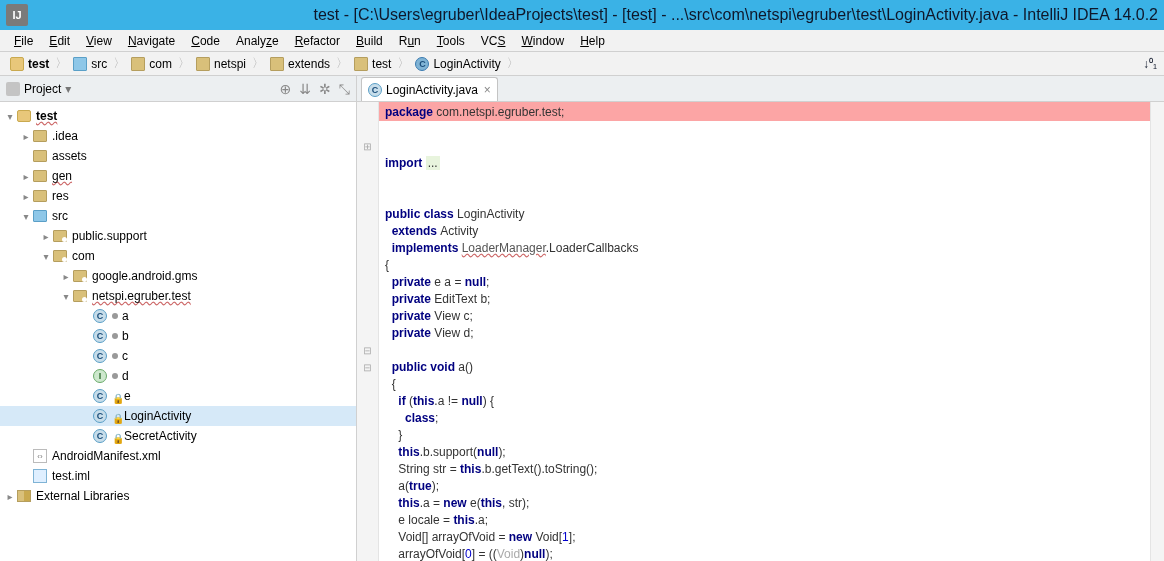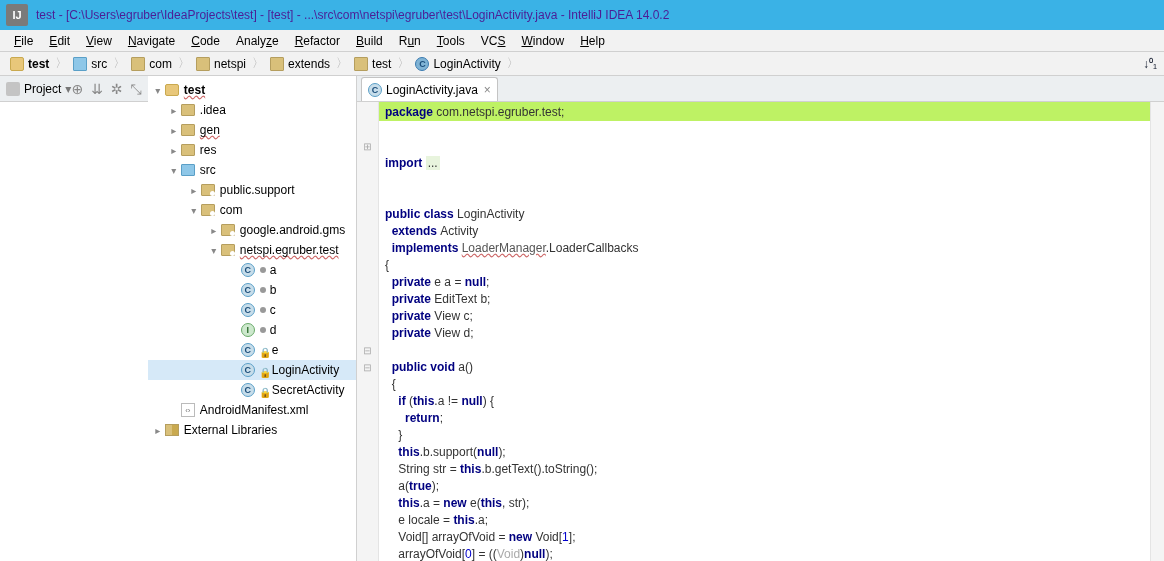--- a/index.html
+++ b/index.html
@@ -1,32 +1,32 @@
 <!DOCTYPE html>
 <html><head>
 <meta charset="utf-8">
 <style>
 * { margin: 0; padding: 0; box-sizing: border-box; font-family: "Segoe UI", Tahoma, sans-serif; font-size: 12px; }
 body { width: 1164px; height: 561px; background: #fff; overflow: hidden; display: flex; flex-direction: column; }
 .titlebar { background: #3ab2e6; height: 30px; display: flex; align-items: center; padding: 0 6px; color: #333; }
 .titlebar .ij-logo { width: 22px; height: 22px; background: #7a7a7a; border-radius: 2px; margin-right: 8px; display:flex; align-items:center; justify-content:center; color:#fff; font-weight:bold; font-size:11px;}
-.titlebar .title { flex: 1; text-align: left; font-size: 12px; color: #4c1d95; }
+.titlebar .title { flex: 1; text-align: right; font-size: 16px; color: #0f172a; }
 .menubar { height: 22px; background: #f2f2f2; border-bottom: 1px solid #d0d0d0; display: flex; align-items: center; padding: 0 6px; }
 .menubar span { padding: 2px 8px; cursor: default; }
 .menubar span u { text-decoration: underline; }
 .navbar { height: 24px; background: #f2f2f2; border-bottom: 1px solid #d0d0d0; display: flex; align-items: center; padding: 0 6px; }
 .navbar .crumb { display: flex; align-items: center; padding: 0 4px; }
 .navbar .sep { color: #b0b0b0; padding: 0 2px; }
 .navbar .mod-icon { width: 14px; height: 14px; display: inline-block; background:#e8c77a; border:1px solid #c9a94f; margin-right:4px; border-radius:2px;}
 .navbar .folder-icon { width: 14px; height: 14px; display: inline-block; background:#d9c07a; border:1px solid #b59e5e; margin-right:4px; border-radius:1px; position:relative;}
 .navbar .folder-icon.blue { background:#8ec7e8; border-color:#5a9fc7;}
 .navbar .class-icon { width:14px; height:14px; border-radius:50%; background:#7fb3d5; border:1px solid #3a7bb0; display:inline-flex; align-items:center; justify-content:center; color:#1a4d7a; font-size:9px; font-weight:bold; margin-right:4px;}
 .navbar-right { margin-left: auto; width: 16px; height:16px; display:flex; align-items:center; justify-content:center; color:#0f172a;}
 .main { flex: 1; display: flex; overflow: hidden; }
-.sidebar { width: 357px; border-right: 1px solid #d0d0d0; display: flex; flex-direction: row; background:#fff;}
+.sidebar { width: 357px; border-right: 1px solid #d0d0d0; display: flex; flex-direction: column; background:#fff;}
 .sidebar-header { height: 26px; background: #eceff1; border-bottom: 1px solid #d0d0d0; display: flex; align-items: center; padding: 0 6px; }
 .sidebar-header .ph-icon { width:14px; height:14px; background:#c4c4c4; border-radius:2px; margin-right:4px;}
 .sidebar-header .label { font-weight: normal; }
 .sidebar-header .combo-arrow { margin-left:4px; color:#777;}
 .sidebar-header .tools { margin-left: auto; display: flex; gap: 8px; color:#888;}
 .sidebar-header .tools span { cursor:default; font-size:14px; line-height:1;}
 .tree { flex:1; overflow:auto; padding: 4px 0; }
 .tree-row { display: flex; align-items: center; height: 20px; padding-right: 4px; cursor: default; white-space: nowrap;}
 .tree-row.selected { background:#d6e9f8; }
 .tree-indent { display:inline-block; }
@@ -51,21 +51,21 @@
 .wavy { text-decoration: underline wavy #cc6666; text-decoration-skip-ink: none;}
 .editor-pane { flex:1; display:flex; flex-direction:column; overflow:hidden;}
 .tabs { height:26px; background:#eceff1; border-bottom:1px solid #d0d0d0; display:flex; align-items:flex-end; padding-left:4px;}
 .tab { background:#fff; border:1px solid #c4c4c4; border-bottom:none; height:24px; display:flex; align-items:center; padding:0 6px; border-radius:3px 3px 0 0;}
 .tab .class-icon { margin-right:4px;}
 .tab .close { margin-left:6px; color:#888; font-size:12px;}
 .editor { flex:1; display:flex; overflow:hidden; font-family: Consolas, "Courier New", monospace; font-size:13px; line-height:17px;}
 .gutter { width:22px; background:#f4f4f4; border-right:1px solid #e4e4e4; text-align:center; color:#aaa; padding-top:2px;}
 .gutter .fold { height:17px; display:flex; align-items:center; justify-content:center; font-size:10px;}
 .code-area { flex:1; padding:2px 8px 2px 6px; white-space:pre; overflow:auto; color:#333;}
-.code-area .pkg-line { background:#bef264; display:block; margin:-2px -8px 0 -6px; padding:2px 8px 0 6px;}
+.code-area .pkg-line { background:#fca5a5; display:block; margin:-2px -8px 0 -6px; padding:2px 8px 0 6px;}
 .kw { color:#000080; font-weight:bold;}
 .import-fold { background:#e8f4dd; padding:0 2px;}
 .type-link { color:#555; text-decoration: underline wavy #cc6666;}
 .ghost { color:#aaa;}
 .right-stripe { width:14px; background:#f4f4f4; border-left:1px solid #e4e4e4;}
 </style>
 </head>
 <body>
 
 <div class="titlebar">
@@ -153,20 +153,28 @@
       <div class="tree-row">
           <span class="tree-indent" style="width:20px"></span>
           <span class="arrow">▸</span>
           <span class="node-icon">
             <span class="icon-folder"></span>
           </span>
           <span>.idea</span>
         </div>
       <div class="tree-row">
           <span class="tree-indent" style="width:20px"></span>
+          <span class="arrow"></span>
+          <span class="node-icon">
+            <span class="icon-folder"></span>
+          </span>
+          <span>assets</span>
+        </div>
+      <div class="tree-row">
+          <span class="tree-indent" style="width:20px"></span>
           <span class="arrow">▸</span>
           <span class="node-icon">
             <span class="icon-folder-gen"></span>
           </span>
           <span class="wavy">gen</span>
         </div>
       <div class="tree-row">
           <span class="tree-indent" style="width:20px"></span>
           <span class="arrow">▸</span>
           <span class="node-icon">
@@ -269,20 +277,27 @@
           </span>
           <span class="deco lock">🔒</span>
           <span>SecretActivity</span>
         </div>
       <div class="tree-row">
           <span class="tree-indent" style="width:32px"></span>
           <span class="node-icon">
             <span class="icon-xml">‹›</span>
           </span>
           <span>AndroidManifest.xml</span>
+        </div>
+      <div class="tree-row">
+          <span class="tree-indent" style="width:32px"></span>
+          <span class="node-icon">
+            <span class="icon-iml"></span>
+          </span>
+          <span>test.iml</span>
         </div>
       <div class="tree-row">
           <span class="tree-indent" style="width:4px"></span>
           <span class="arrow">▸</span>
           <span class="node-icon">
             <span class="icon-lib"></span>
           </span>
           <span>External Libraries</span>
         </div>
     </div>
@@ -325,21 +340,21 @@
 <span class="kw">  implements </span><span class="type-link">LoaderManager</span><span>.LoaderCallbacks</span>
 <span>{</span>
 <span class="kw">  private </span><span>e a = </span><span class="kw">null</span><span>;</span>
 <span class="kw">  private </span><span>EditText b;</span>
 <span class="kw">  private </span><span>View c;</span>
 <span class="kw">  private </span><span>View d;</span>
 <span></span>
 <span class="kw">  public void </span><span>a()</span>
 <span>  {</span>
 <span class="kw">    if </span><span>(</span><span class="kw">this</span><span>.a != </span><span class="kw">null</span><span>) {</span>
-<span class="kw">      return</span><span>;</span>
+<span class="kw">      class</span><span>;</span>
 <span>    }</span>
 <span class="kw">    this</span><span>.b.support(</span><span class="kw">null</span><span>);</span>
 <span>    String str = </span><span class="kw">this</span><span>.b.getText().toString();</span>
 <span>    a(</span><span class="kw">true</span><span>);</span>
 <span class="kw">    this</span><span>.a = </span><span class="kw">new </span><span>e(</span><span class="kw">this</span><span>, str);</span>
 <span>    e locale = </span><span class="kw">this</span><span>.a;</span>
 <span>    Void[] arrayOfVoid = </span><span class="kw">new </span><span>Void[</span><span style="color:#0000cc">1</span><span>];</span>
 <span>    arrayOfVoid[</span><span style="color:#0000cc">0</span><span>] = ((</span><span class="ghost">Void</span><span>)</span><span class="kw">null</span><span>);</span>
 </div>
       <div class="right-stripe"></div>

